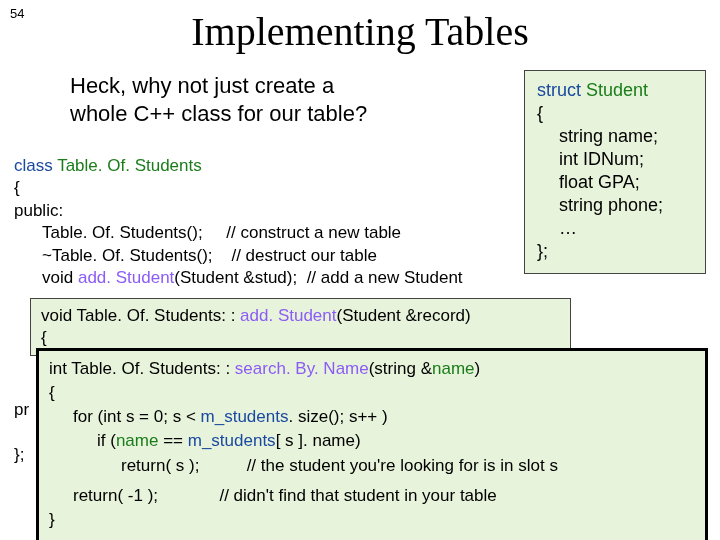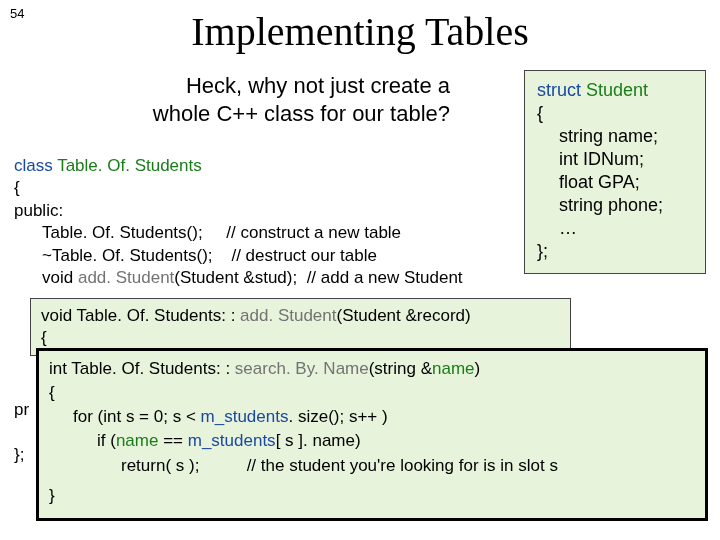--- a/index.html
+++ b/index.html
@@ -21,21 +21,21 @@
     text-align: center;
     font-size: 40px;
     font-family: "Georgia", "Times New Roman", serif;
   }
   .subtitle {
     position: absolute;
     top: 72px; left: 70px;
     width: 380px;
     font-size: 22px;
     line-height: 1.25;
-    text-align: right;
+    text-align: left;
   }
   .struct-panel {
     position: absolute;
     top: 70px; right: 14px;
     width: 182px;
     background: #e8f3db;
     border: 1px solid #444;
     padding: 8px 12px 10px 12px;
     font-size: 18px;
     line-height: 1.28;
@@ -67,21 +67,21 @@
     width: 672px;
     background: #e8f3db;
     border: 3px solid #000000;
     padding: 6px 10px 10px 10px;
     font-size: 17px;
     line-height: 1.42;
   }
   .overlay2 .i1 { margin-left: 24px; }
   .overlay2 .i2 { margin-left: 48px; }
   .overlay2 .i3 { margin-left: 72px; }
-  .method { color: #737373; }
+  .method { color: #8b5cf6; }
   .param { color: #1a7d1a; }
   .member { color: #1a4aa0; }
   .cmt { color: #000; text-align: right; }
   .pr-end {
     position: absolute;
     top: 400px; left: 14px;
     font-size: 17px;
   }
   .brace-end {
     position: absolute;
@@ -130,14 +130,15 @@
   <div class="row">{</div>
 </div>
 
 <div class="overlay2">
   <div class="row"><span>int Table. Of. Students: : </span><span class="method">search. By. Name</span><span>(string &amp;</span><span class="param">name</span><span>)</span></div>
   <div class="row">{</div>
   <div class="row i1"><span>for (int s = 0; s &lt; </span><span class="member">m_students</span><span>. size(); s++ )</span></div>
   <div class="row i2"><span>if (</span><span class="param">name</span><span> == </span><span class="member">m_students</span><span>[ s ]. name)</span></div>
   <div class="row i3"><span>return( s );</span><span class="cmt">          // the student you're looking for is in slot s</span></div>
   <div class="row" style="height:6px"></div>
+  <div class="row i1"><span>return( -1 );</span><span class="cmt">             // didn't find that student in your table</span></div>
   <div class="row">}</div>
 </div>
 
 </body></html>

